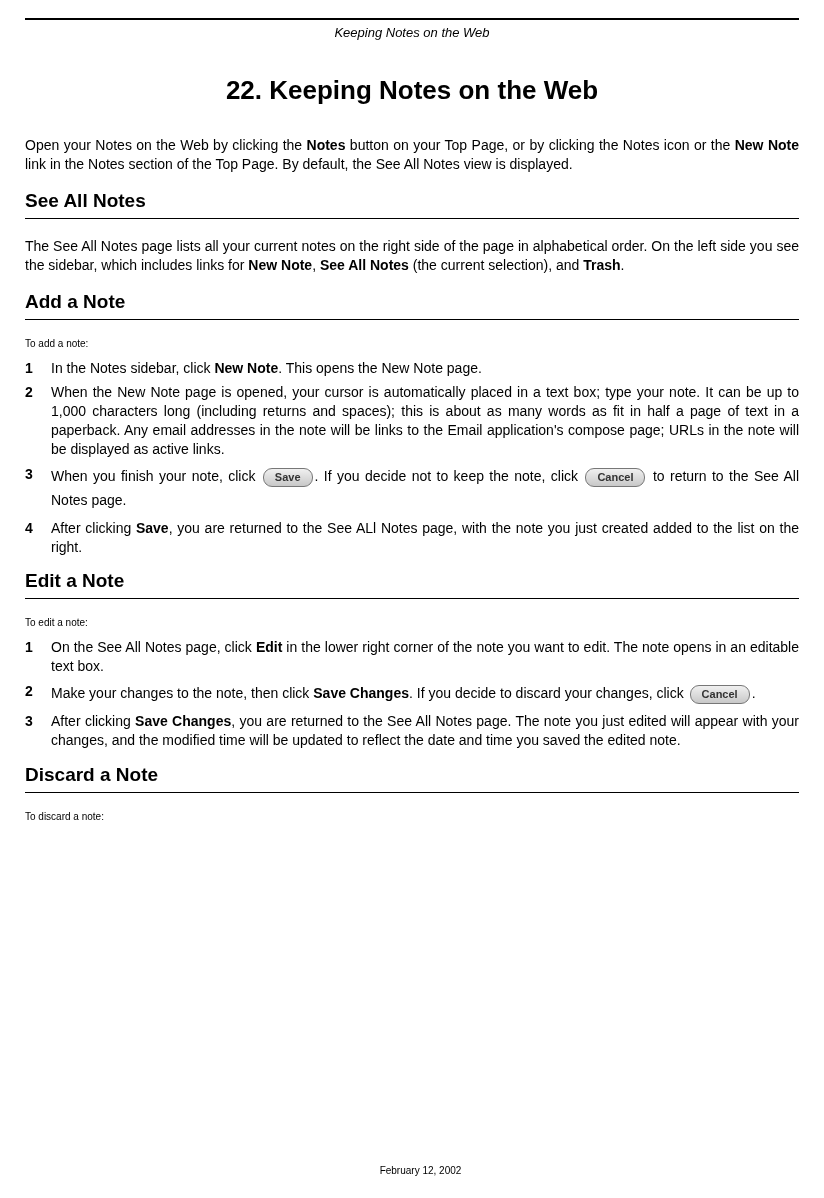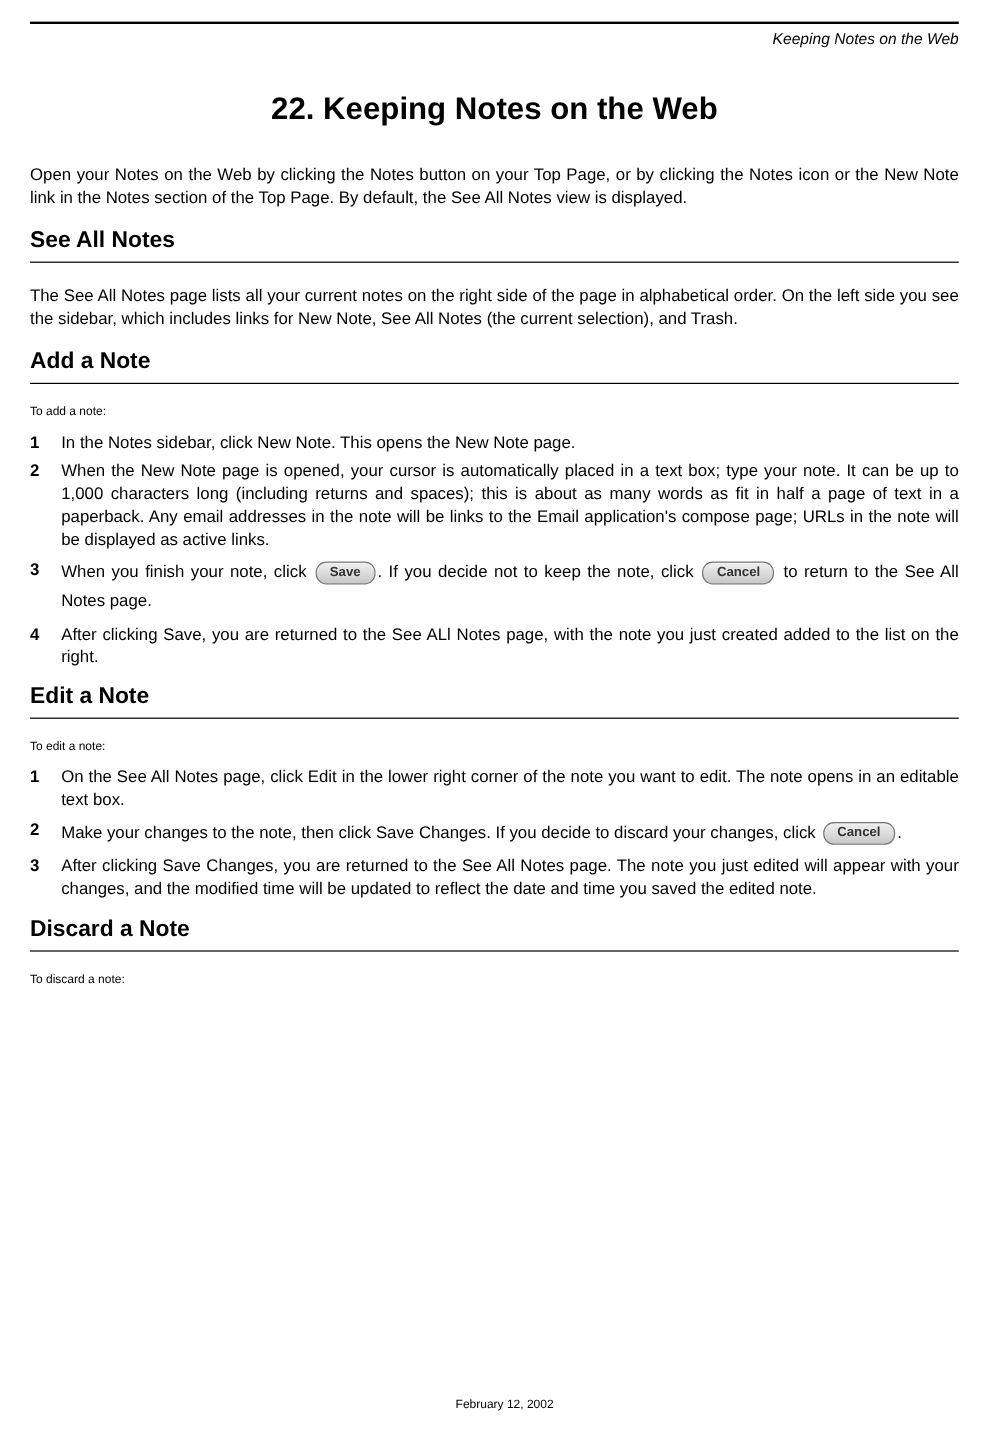--- a/index.html
+++ b/index.html
@@ -12,21 +12,21 @@
       position: relative;
       padding: 0 25px;
     }
     .top-rule {
       border-top: 2px solid #000;
       margin-top: 18px;
     }
     .running-header {
       font-style: italic;
       font-size: 13px;
-      text-align: right;
+      text-align: center;
       margin-top: 5px;
       margin-bottom: 35px;
     }
     .chapter-title {
       text-align: center;
       font-weight: bold;
       font-size: 26px;
       margin-bottom: 30px;
       font-family: Liberation Sans, sans-serif;
     }
@@ -56,21 +56,21 @@
       line-height: 1.35;
       margin-bottom: 6px;
       text-align: justify;
     }
     .step-num {
       font-weight: bold;
       flex: 0 0 11px;
     }
     .step-text { flex: 1; }
     .sub-para { margin-top: 6px; }
-    .bold { font-weight: normal; }
+    .bold { font-weight: bold; }
     .inline-btn {
       display: inline-block;
       vertical-align: middle;
       background: linear-gradient(#f0f0f0, #c8c8c8);
       border: 1px solid #777;
       border-radius: 9px;
       font-family: Arial, sans-serif;
       font-weight: bold;
       font-size: 11px;
       padding: 2px 11px 3px 11px;

